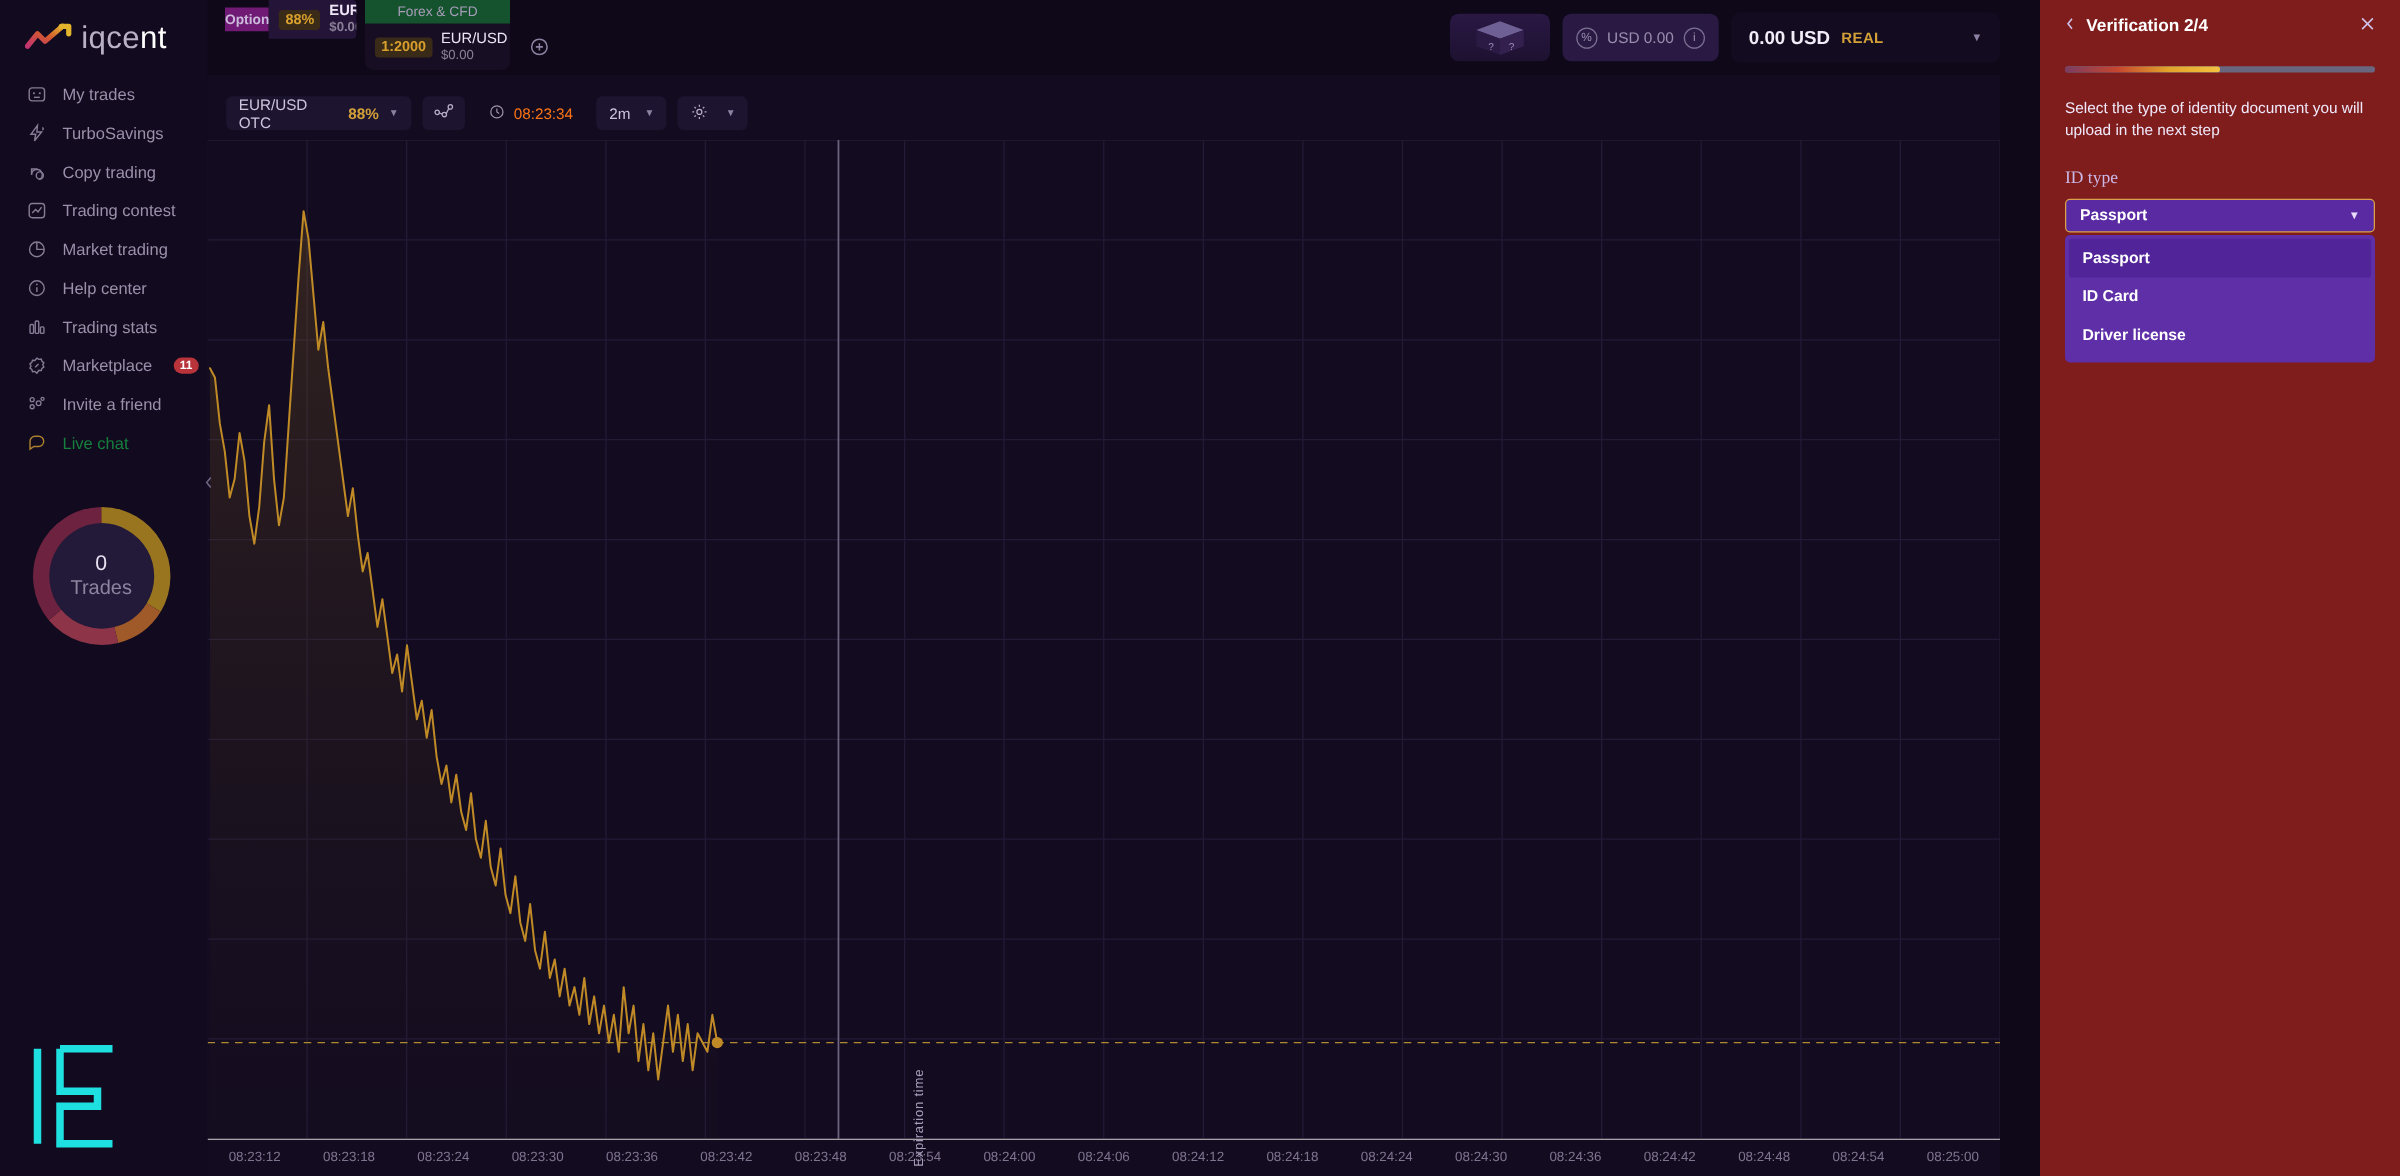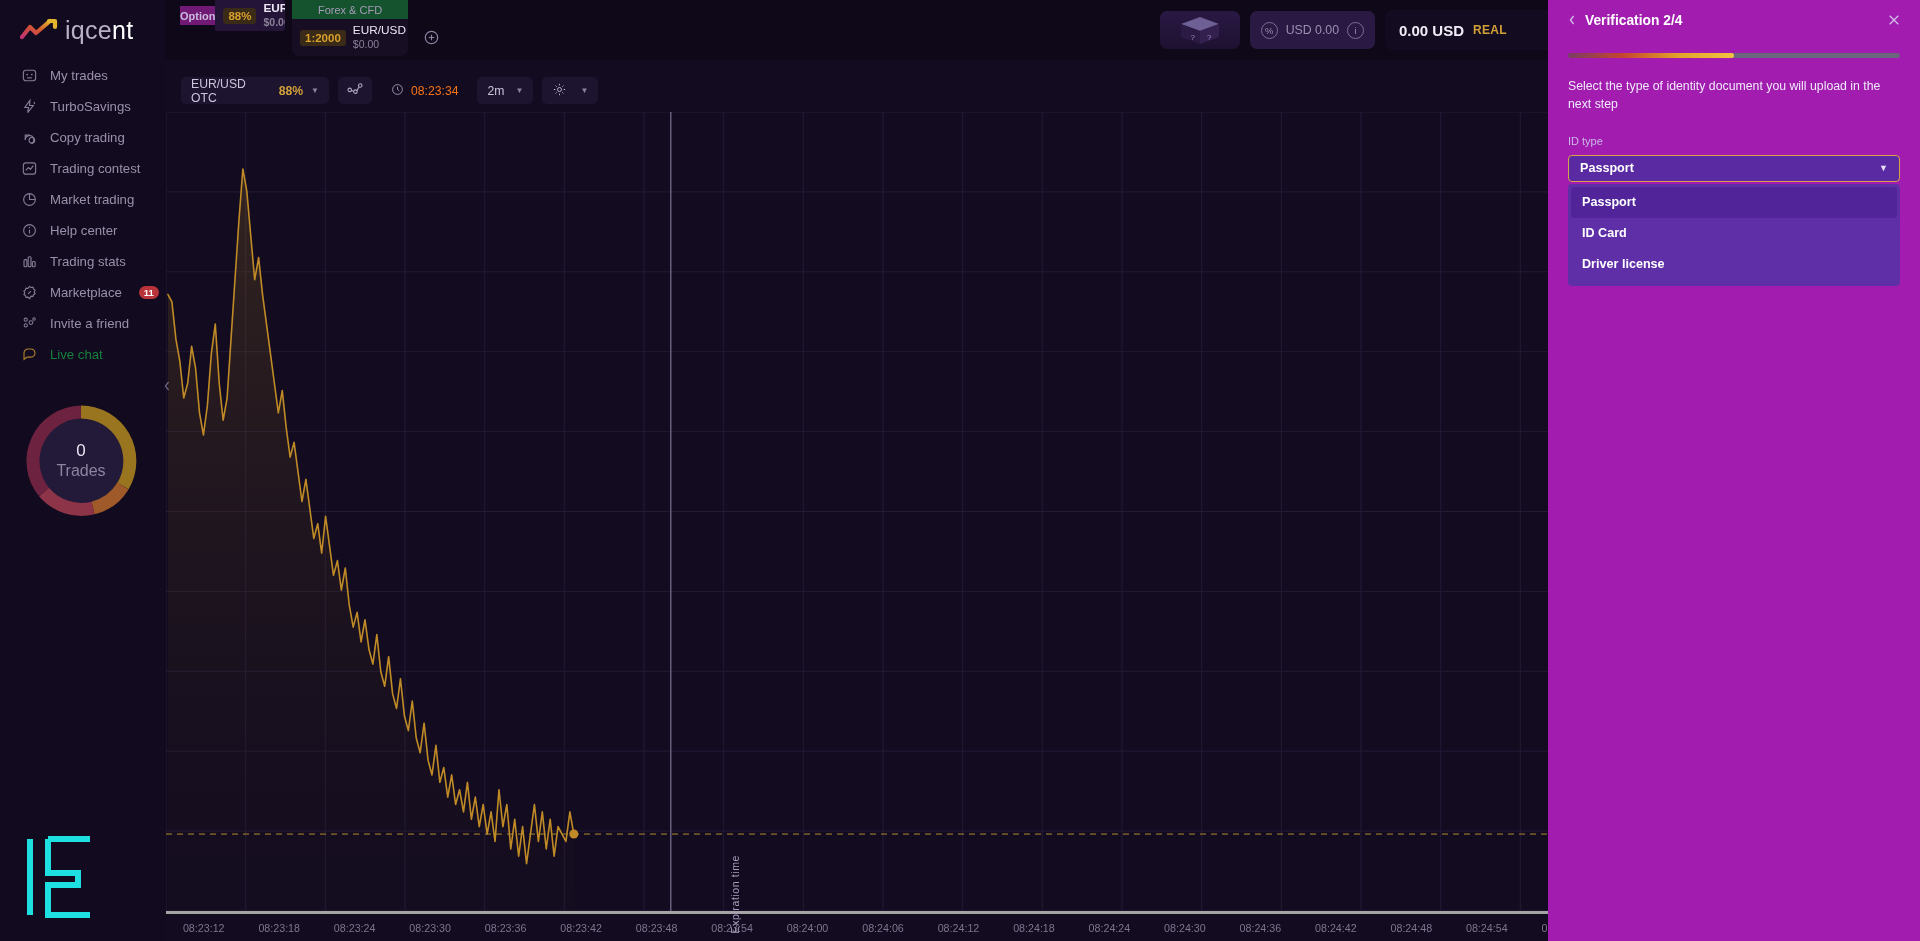--- a/index.html
+++ b/index.html
@@ -121,45 +121,45 @@
   .tb .gold { color:#d3a038; font-weight:700; }
   .tb.asset-select { width:148px; }
   .tb.icon-only { width:34px; justify-content:center; padding:0; }
   .tb.clock { background:transparent; gap:7px; color:#f97316; }
   .tb.dur { width:56px; }
   .tb.gear { width:56px; }
 
   #plot { position:absolute; left:0; top:52px; right:0; bottom:0; }
   #xaxis {
     position:absolute; left:0; right:0; bottom:0; height:30px;
-    border-top:3px solid #a3a3a3;
+    border-top:1px solid #a3a3a3;
   }
   .xtick {
     position:absolute; top:8px; transform:translateX(-50%);
     font-size:10.7px; color:#7e748f; white-space:nowrap;
   }
   #exp-label {
     position:absolute; left:563px; top:795px; font-size:10.5px; color:#a89ebb;
     writing-mode:vertical-rl; transform:rotate(180deg); letter-spacing:.6px;
     z-index:5;
   }
 
   
   #verify {
-    position:absolute; right:0; top:0; width:372px; height:941px;
-    background:#a21caf; z-index:30; padding:0 20px;
+    position:absolute; right:0; top:0; width:288px; height:941px;
+    background:#7f1d1d; z-index:30; padding:0 20px;
   }
   #verify .vhead { height:40px; display:flex; align-items:center; gap:9px; }
   #verify .back { color:#cfc1e8; font-size:15px; cursor:pointer; line-height:1; }
   #verify .vtitle { font-size:13.8px; font-weight:700; color:#fff; }
   #verify .close { margin-left:auto; color:#cfc1e8; font-size:15px; cursor:pointer; line-height:1; }
   #progress { height:5px; border-radius:3px; background:#6b6680; margin-top:13px; overflow:hidden; }
   #progress .fill { height:100%; width:50%; border-radius:3px; background:linear-gradient(90deg,#7a3d62,#c6452f,#e2a32a,#f3c243); }
   #verify .desc { margin-top:20px; font-size:12.3px; line-height:1.45; color:#f0e9fb; }
-  #verify .flabel { margin-top:21px; font-size:11px; color:#cbb9e8; }
+  #verify .flabel { margin-top:21px; font-size:14px; color:#cbb9e8;font-family:Liberation Serif, serif; }
   #select-box {
     margin-top:8px; height:27px; border:1px solid #d9a24a; border-radius:4px;
     background:#5a2aa3; display:flex; align-items:center; padding:0 11px;
     font-size:12.6px; font-weight:700; color:#fff; cursor:pointer;
   }
   #select-box .caret { margin-left:auto; font-size:9px; color:#e8dcf8; }
   #options { margin-top:2px; background:#5f2fa8; border-radius:4px; padding:3px 0 6px; }
   .opt {
     height:31px; display:flex; align-items:center; padding:0 11px;
     font-size:12.6px; font-weight:700; color:#fff; cursor:pointer; border-radius:3px;

